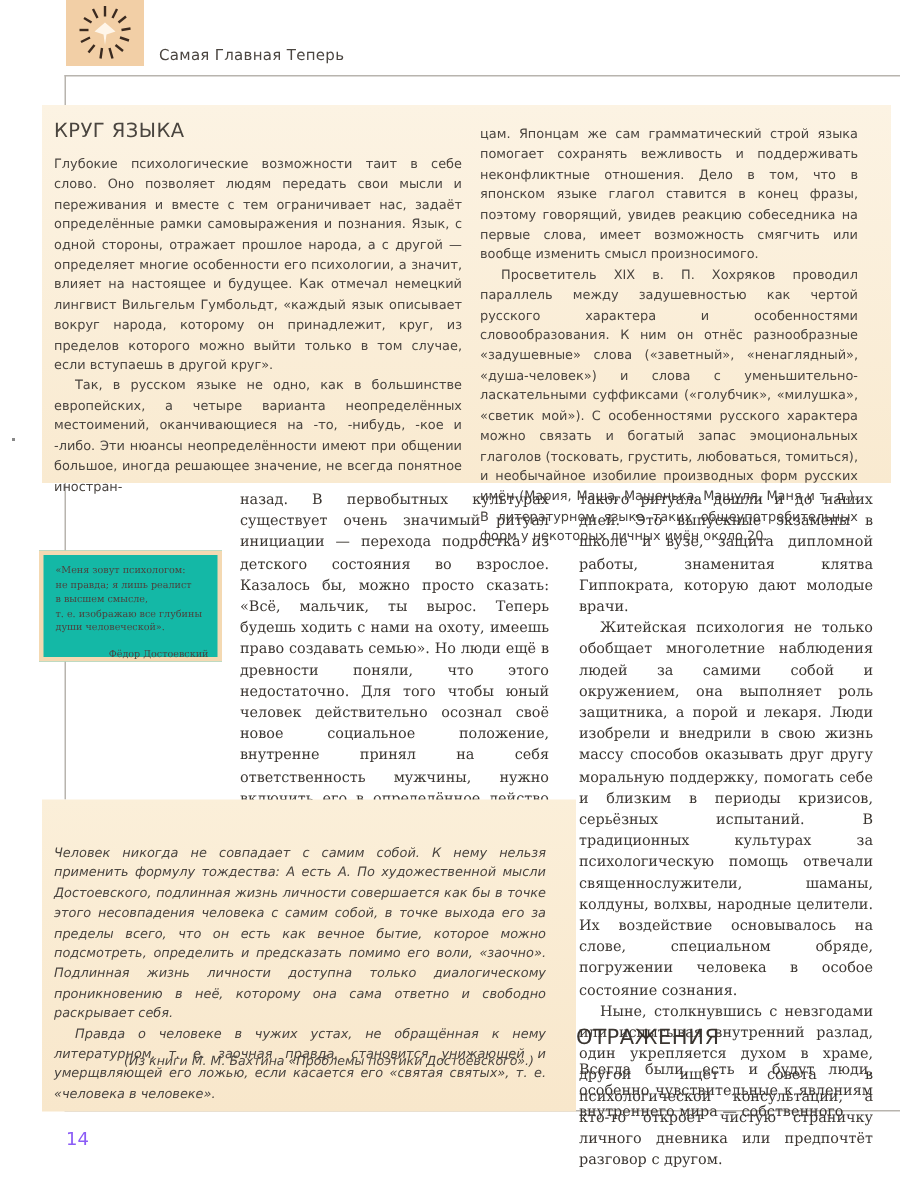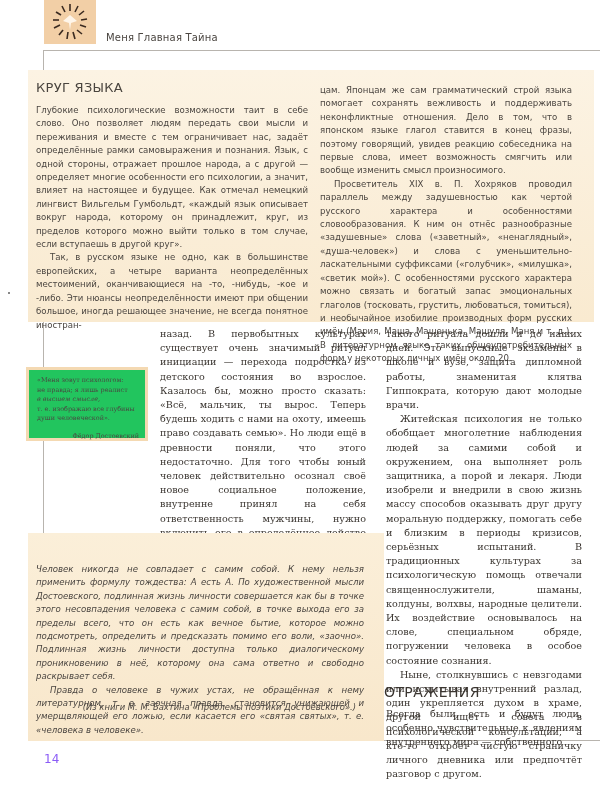--- a/index.html
+++ b/index.html
@@ -11,22 +11,22 @@
   .frame-bottom { position:absolute; left:43px; top:740px; width:557px; height:1px; background:#b8b4ae; }
   .box { position:absolute; background:#fbeed7;padding-left:14px; }
   .box1 { left:28px; top:70px; width:552px; height:252px; background:linear-gradient(180deg,#fcf3e3 0%,#f9ead0 100%); }
   .box-title { position:absolute; font-size:13px; color:#4a453f; letter-spacing:0.3px; }
   .sans-col { position:absolute; font-size:8.6px; line-height:13.4px; text-align:justify; color:#4a4540; }
   .sans-col p { margin:0; }
   .sans-col p.indent { text-indent:14px; }
   .serif-col { position:absolute; font-family:"DejaVu Serif", serif; font-size:9.6px; line-height:14.2px; text-align:justify; color:#3a3530; }
   .serif-col p { margin:0; }
   .serif-col p.indent { text-indent:14px; }
-  .quote-box { position:absolute; left:26px; top:367px; width:122px; height:74px; background:#22c55e; border:3px solid #f4d9b2; box-sizing:border-box; padding:6px 6px 4px 8px; font-family:"DejaVu Serif", serif; font-size:6.4px; line-height:9.6px; color:#4a4540; }
-  .quote-box .it { font-style:italic; }
+  .quote-box { position:absolute; left:26px; top:367px; width:122px; height:74px; background:#14b8a6; border:3px solid #f4d9b2; box-sizing:border-box; padding:6px 6px 4px 8px; font-family:"DejaVu Serif", serif; font-size:6.4px; line-height:9.6px; color:#4a4540; }
+  .quote-box .it { }
   .quote-box .author { text-align:right; margin-top:8px; }
   .box2 { left:28px; top:533px; width:342px; height:208px; background:linear-gradient(180deg,#fbefd9 0%,#f8e7cb 100%); }
   .source { position:absolute; left:60px; top:702px; width:296px; text-align:right; font-size:8.4px; font-style:italic; color:#4a4540; }
   .section-head { position:absolute; left:384px; top:684px; font-size:14px; color:#3a3530; letter-spacing:0.4px; }
   .page-num { position:absolute; left:44px; top:752px; font-size:12px; color:#8b5cf6; }
   .dot { position:absolute; left:8px; top:292px; width:2px; height:2px; background:#888; }
 </style>
 </head>
 <body>
 
@@ -43,21 +43,21 @@
         <line x1="17" y1="37" x2="18" y2="30"></line>
         <line x1="9" y1="33" x2="13" y2="28"></line>
       <line x1="4" y1="26" x2="10" y2="23"></line>
         <line x1="3" y1="18" x2="9" y2="18"></line>
         <line x1="6" y1="10" x2="11" y2="13"></line>
       <line x1="12" y1="4" x2="15" y2="10"></line>
     </g>
     <path d="M20 13 L13 19 L19 21 L20 28 L21 21 L27 19 Z" fill="#fff6ea"></path>
   </svg>
 </div>
-<div class="running-head">Меня Главная Тайна</div>
+<div class="running-head">Самая Главная Теперь</div>
 <div class="frame-top"></div>
 <div class="frame-left" style="height:20px;"></div>
 <div class="frame-left" style="top:322px;height:45px;"></div>
 <div class="frame-left" style="top:441px;height:92px;"></div>
 <div class="frame-bottom"></div>
 <div class="dot"></div>
 
 <div class="box box1">
   <div class="box-title" style="left:8px;top:10px;">КРУГ ЯЗЫКА</div>
   <div class="sans-col" style="left:8px;top:34px;width:272px;">

